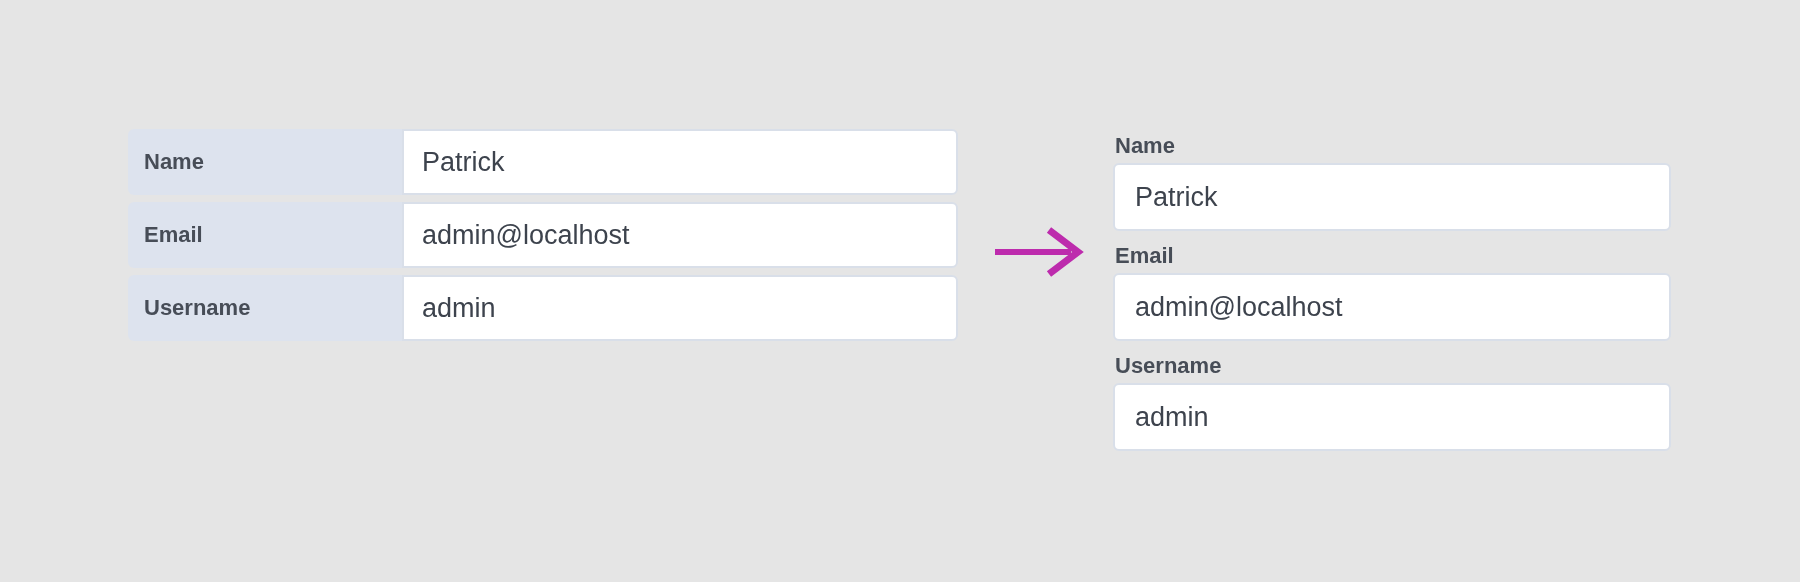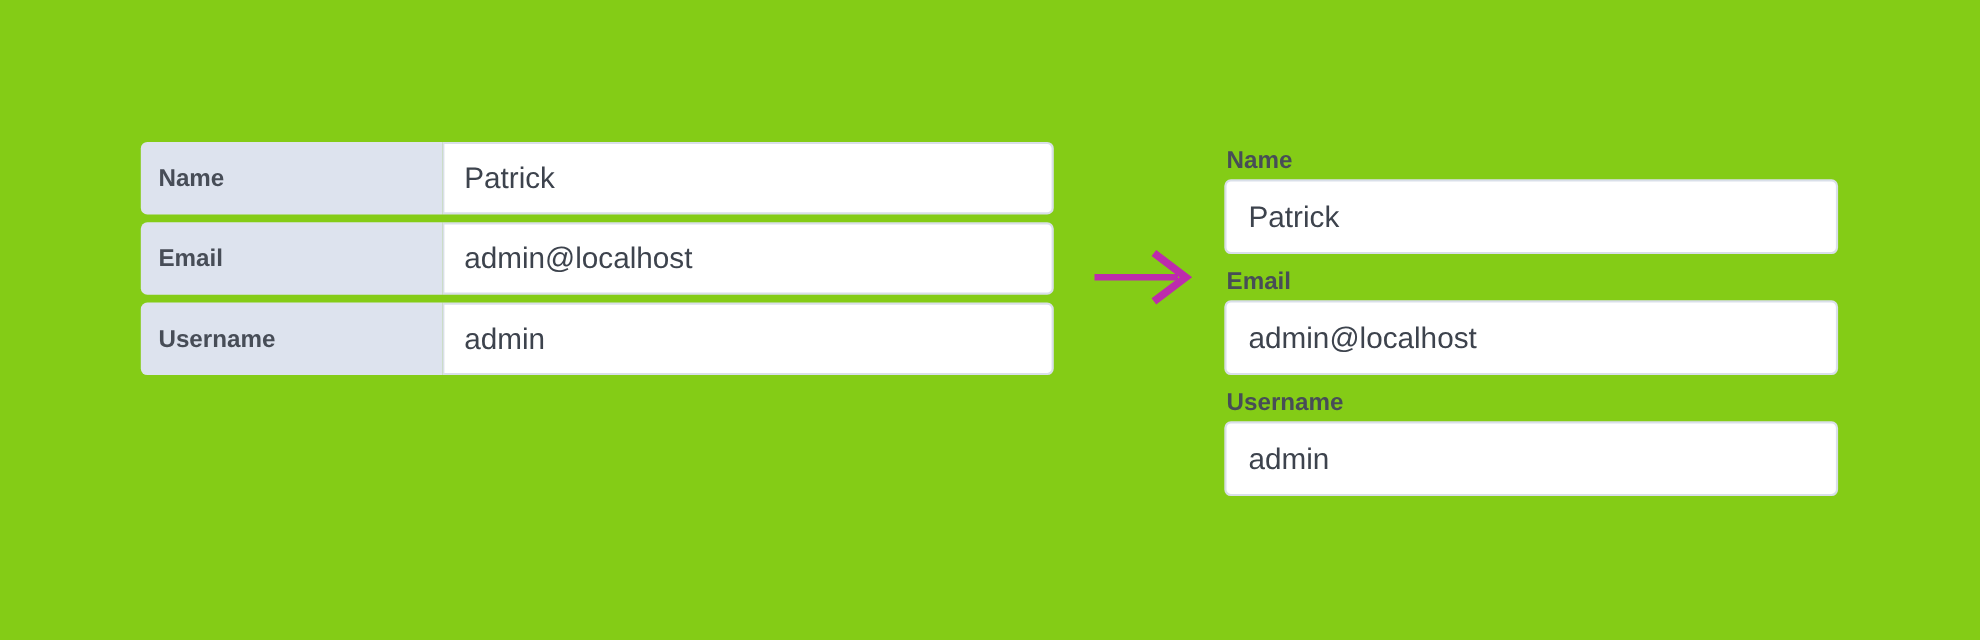--- a/index.html
+++ b/index.html
@@ -1,21 +1,21 @@
 <!DOCTYPE html>
 <html><head>
 <meta charset="utf-8">
 <style>
   * { margin: 0; padding: 0; box-sizing: border-box; }
   html, body { background: #f4f6f9; }
   .canvas {
     position: relative;
     width: 1800px;
     height: 582px;
-    background: #84cc16;
+    background: #e5e5e5;
     font-family: "Liberation Sans", sans-serif;
     overflow: hidden;
   }
 
   
   .before-form {
     position: absolute;
     left: 128px;
     top: 129px;
     width: 830px;

